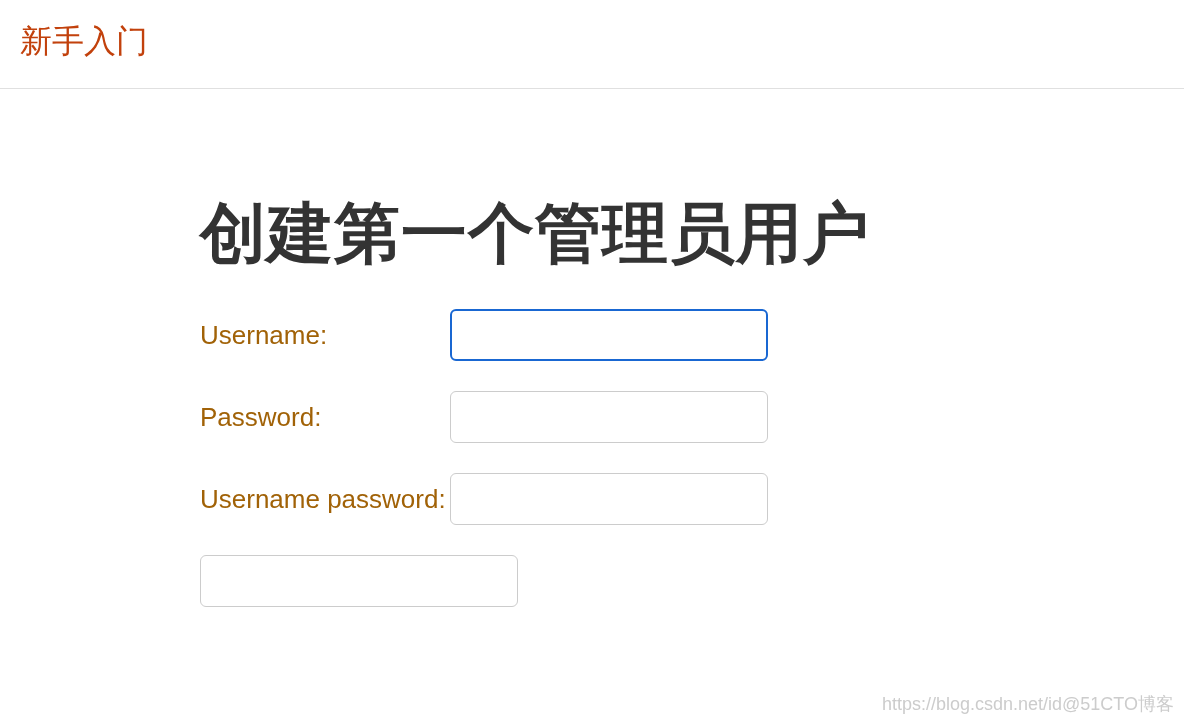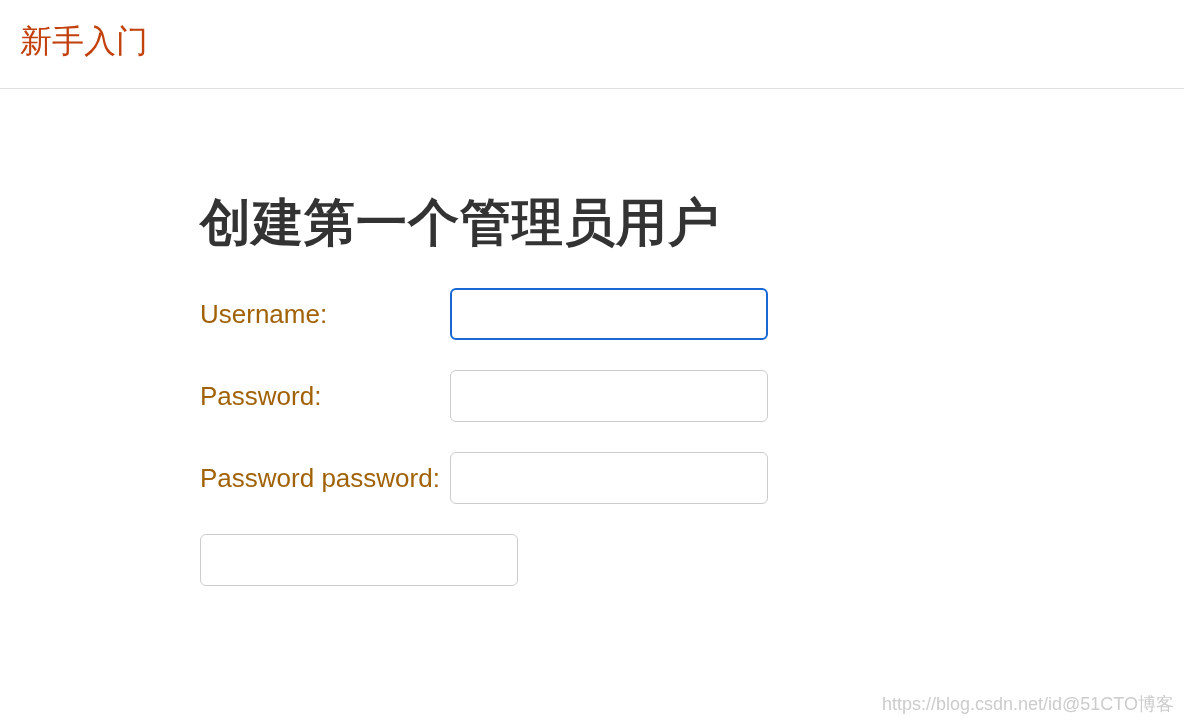--- a/index.html
+++ b/index.html
@@ -25,21 +25,21 @@
       font-size: 32px;
       color: #c2410c;
       font-weight: 400;
     }
     
     .main-content {
       padding: 100px 0 0 200px;
     }
     
     .page-heading {
-      font-size: 51px;
+      font-size: 66px;
       font-weight: 600;
       color: #333333;
       margin-bottom: 30px;
       letter-spacing: 1px;
     }
     
     .form-row {
       display: flex;
       align-items: center;
       margin-bottom: 30px;
@@ -90,21 +90,21 @@
     <label class="form-label">Username:</label>
     <input type="text" class="form-input focused" value="" style="">
   </div>
 
   <div class="form-row">
     <label class="form-label">Password:</label>
     <input type="password" class="form-input" value="" style="">
   </div>
 
   <div class="form-row">
-    <label class="form-label">Password password:</label>
+    <label class="form-label">Username password:</label>
     <input type="password" class="form-input" value="" style="">
   </div>
 
   <div class="form-row">
     <input type="text" class="form-input" value="" style="">
   </div>
 </div>
 
 <div class="watermark">https://blog.csdn.net/id@51CTO博客</div>
 

